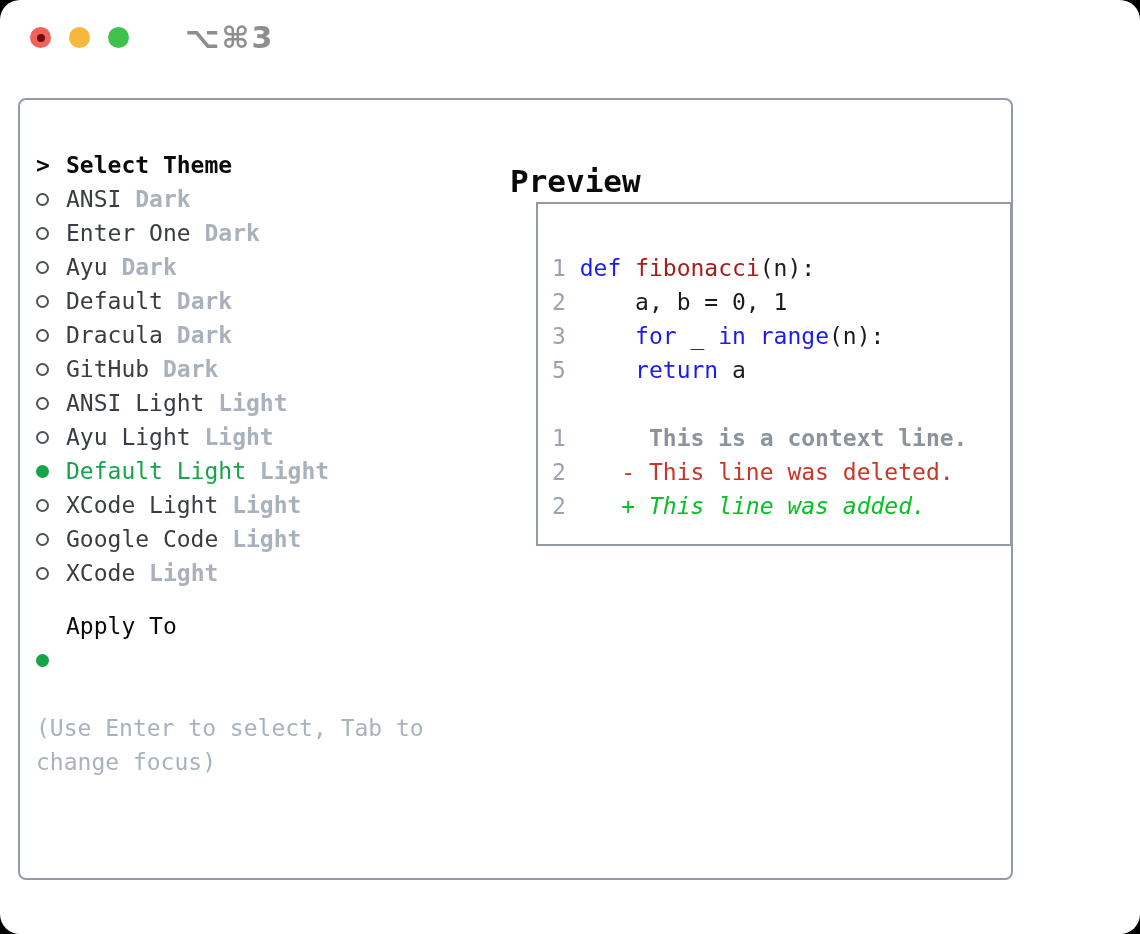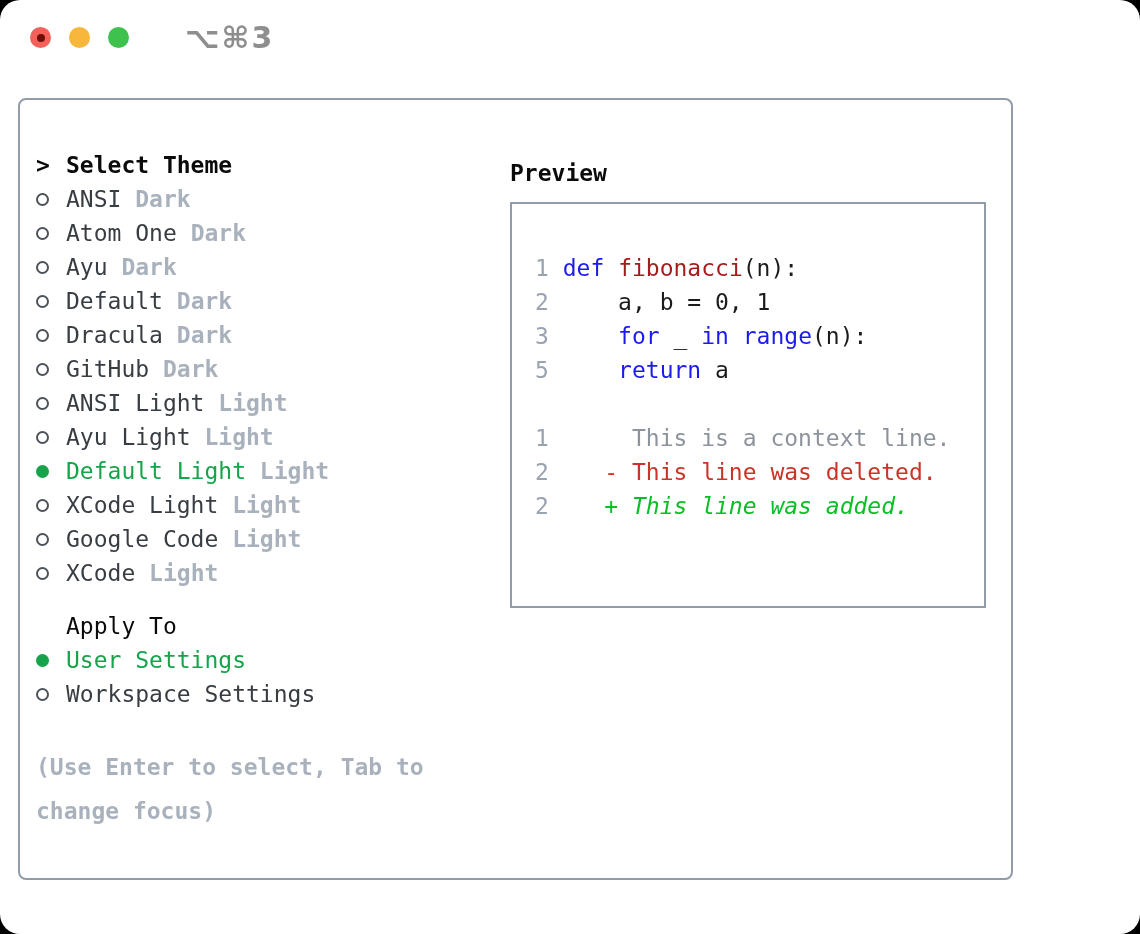--- a/index.html
+++ b/index.html
@@ -25,35 +25,35 @@
   .left-pane{position:absolute;left:16px;top:48px;width:440px;}
   .t-row{display:flex;align-items:center;height:34px;font-size:23px;color:var(--text_dark);}
   .t-marker{width:30px;display:flex;align-items:center;flex:none;}
   .hdr{font-weight:bold;color:var(--header_black);}
   .apply-hdr{color:var(--header_black);}
   .radio{width:13px;height:13px;box-sizing:border-box;border:2px solid var(--radio_gray);border-radius:50%;}
   .radio.sel{background:var(--accent_green);border-color:var(--accent_green);}
   .t-name.sel{color:var(--accent_green);}
   .t-variant{color:var(--muted_gray);margin-left:1ch;font-weight:bold;}
   #apply-block{margin-top:19px;}
-  .hint{margin-top:34px;width:405px;font-size:23px;line-height:44px;color:var(--muted_gray);font-weight:bold;}
+  .hint{margin-top:34px;width:405px;font-size:23px;line-height:34px;color:var(--muted_gray);}
   
-  .preview-header{position:absolute;left:490px;top:56px;height:34px;display:flex;align-items:center;font-size:23px;}
+  .preview-header{position:absolute;left:490px;top:64px;height:34px;display:flex;align-items:center;font-size:31px;}
   .preview-box{
-    position:absolute;left:490px;top:102px;width:476px;height:406px;box-sizing:border-box;
+    position:absolute;left:516px;top:102px;width:476px;height:344px;box-sizing:border-box;
     border:2px solid var(--border_gray);background:#fff;
-    padding:47px 0 0 23px;overflow:hidden;
+    padding:47px 0 0 14px;overflow:hidden;
   }
   .code-line{height:34px;line-height:34px;white-space:pre;font-size:23px;}
   #diff-block{margin-top:34px;}
   .num{color:var(--line_number_gray);}
   .pl{color:#1b1b1b;}
   .kw{color:var(--keyword_blue);}
   .fn{color:var(--function_red);}
-  .ctx{color:var(--context_gray);}
+  .ctx{color:var(--context_gray);font-weight:bold;}
   .del{color:var(--deleted_red);}
   .add{color:var(--added_green);font-style:italic;}
 </style>
 </head>
 <body>
 
 <div class="window">
   <div class="titlebar">
     <button class="light red"></button>
     <button class="light yellow"></button>
@@ -74,21 +74,21 @@
             <span class="t-marker">
               <span class="radio"></span>
             </span>
             <span class="t-name">ANSI</span>
             <span class="t-variant">Dark</span>
           </div>
           <div class="t-row">
             <span class="t-marker">
               <span class="radio"></span>
             </span>
-            <span class="t-name">Atom One</span>
+            <span class="t-name">Enter One</span>
             <span class="t-variant">Dark</span>
           </div>
           <div class="t-row">
             <span class="t-marker">
               <span class="radio"></span>
             </span>
             <span class="t-name">Ayu</span>
             <span class="t-variant">Dark</span>
           </div>
           <div class="t-row">
@@ -159,27 +159,20 @@
       <div id="apply-block">
         <div class="t-row">
           <span class="t-marker"></span>
           <span class="apply-hdr">Apply To</span>
         </div>
         <div id="apply-list">
             <div class="t-row">
               <span class="t-marker">
                 <span class="radio sel"></span>
               </span>
-              <span class="t-name sel">User Settings</span>
-            </div>
-            <div class="t-row">
-              <span class="t-marker">
-                <span class="radio"></span>
-              </span>
-              <span class="t-name">Workspace Settings</span>
             </div>
           </div>
       </div>
 
       <div class="hint">(Use Enter to select, Tab to change focus)</div>
     </div>
 
     <div class="preview-header hdr">Preview</div>
 
     <div class="preview-box">

